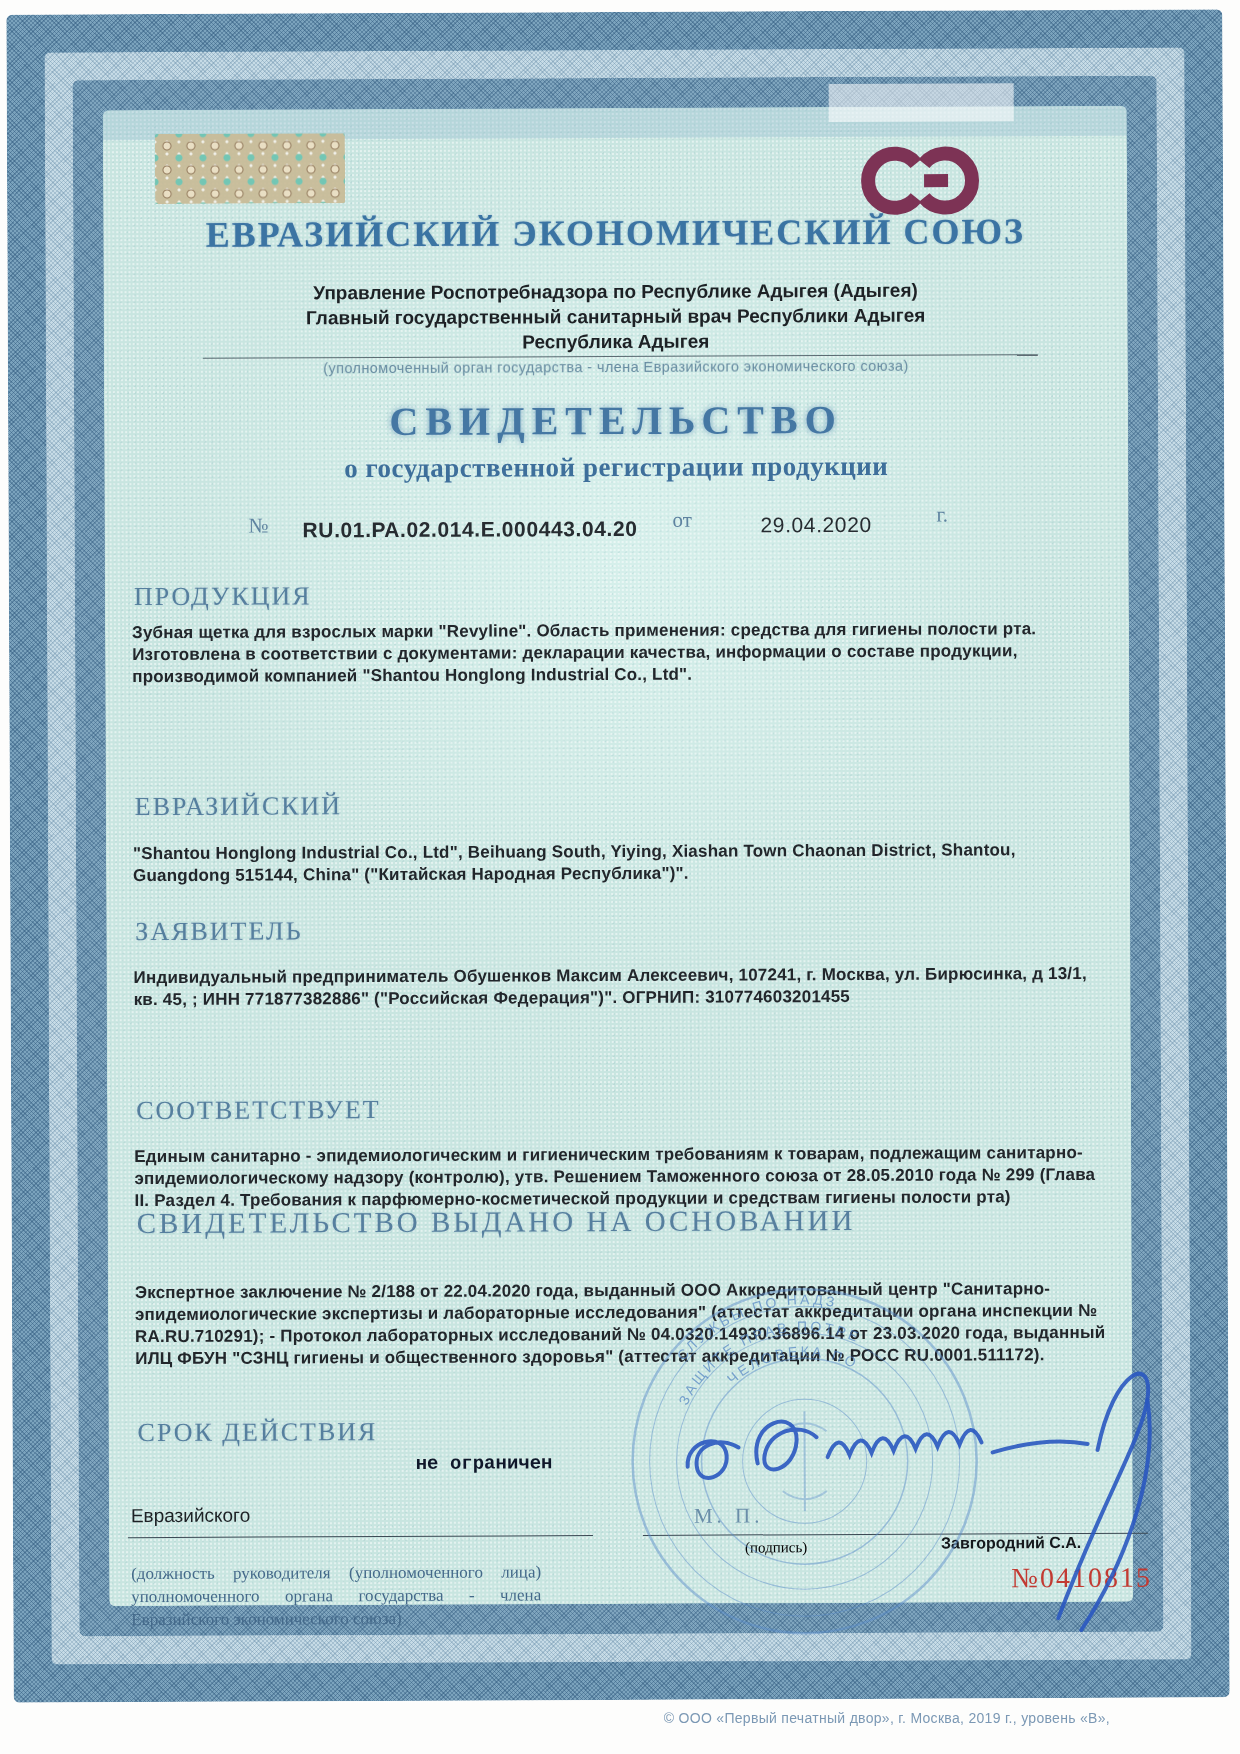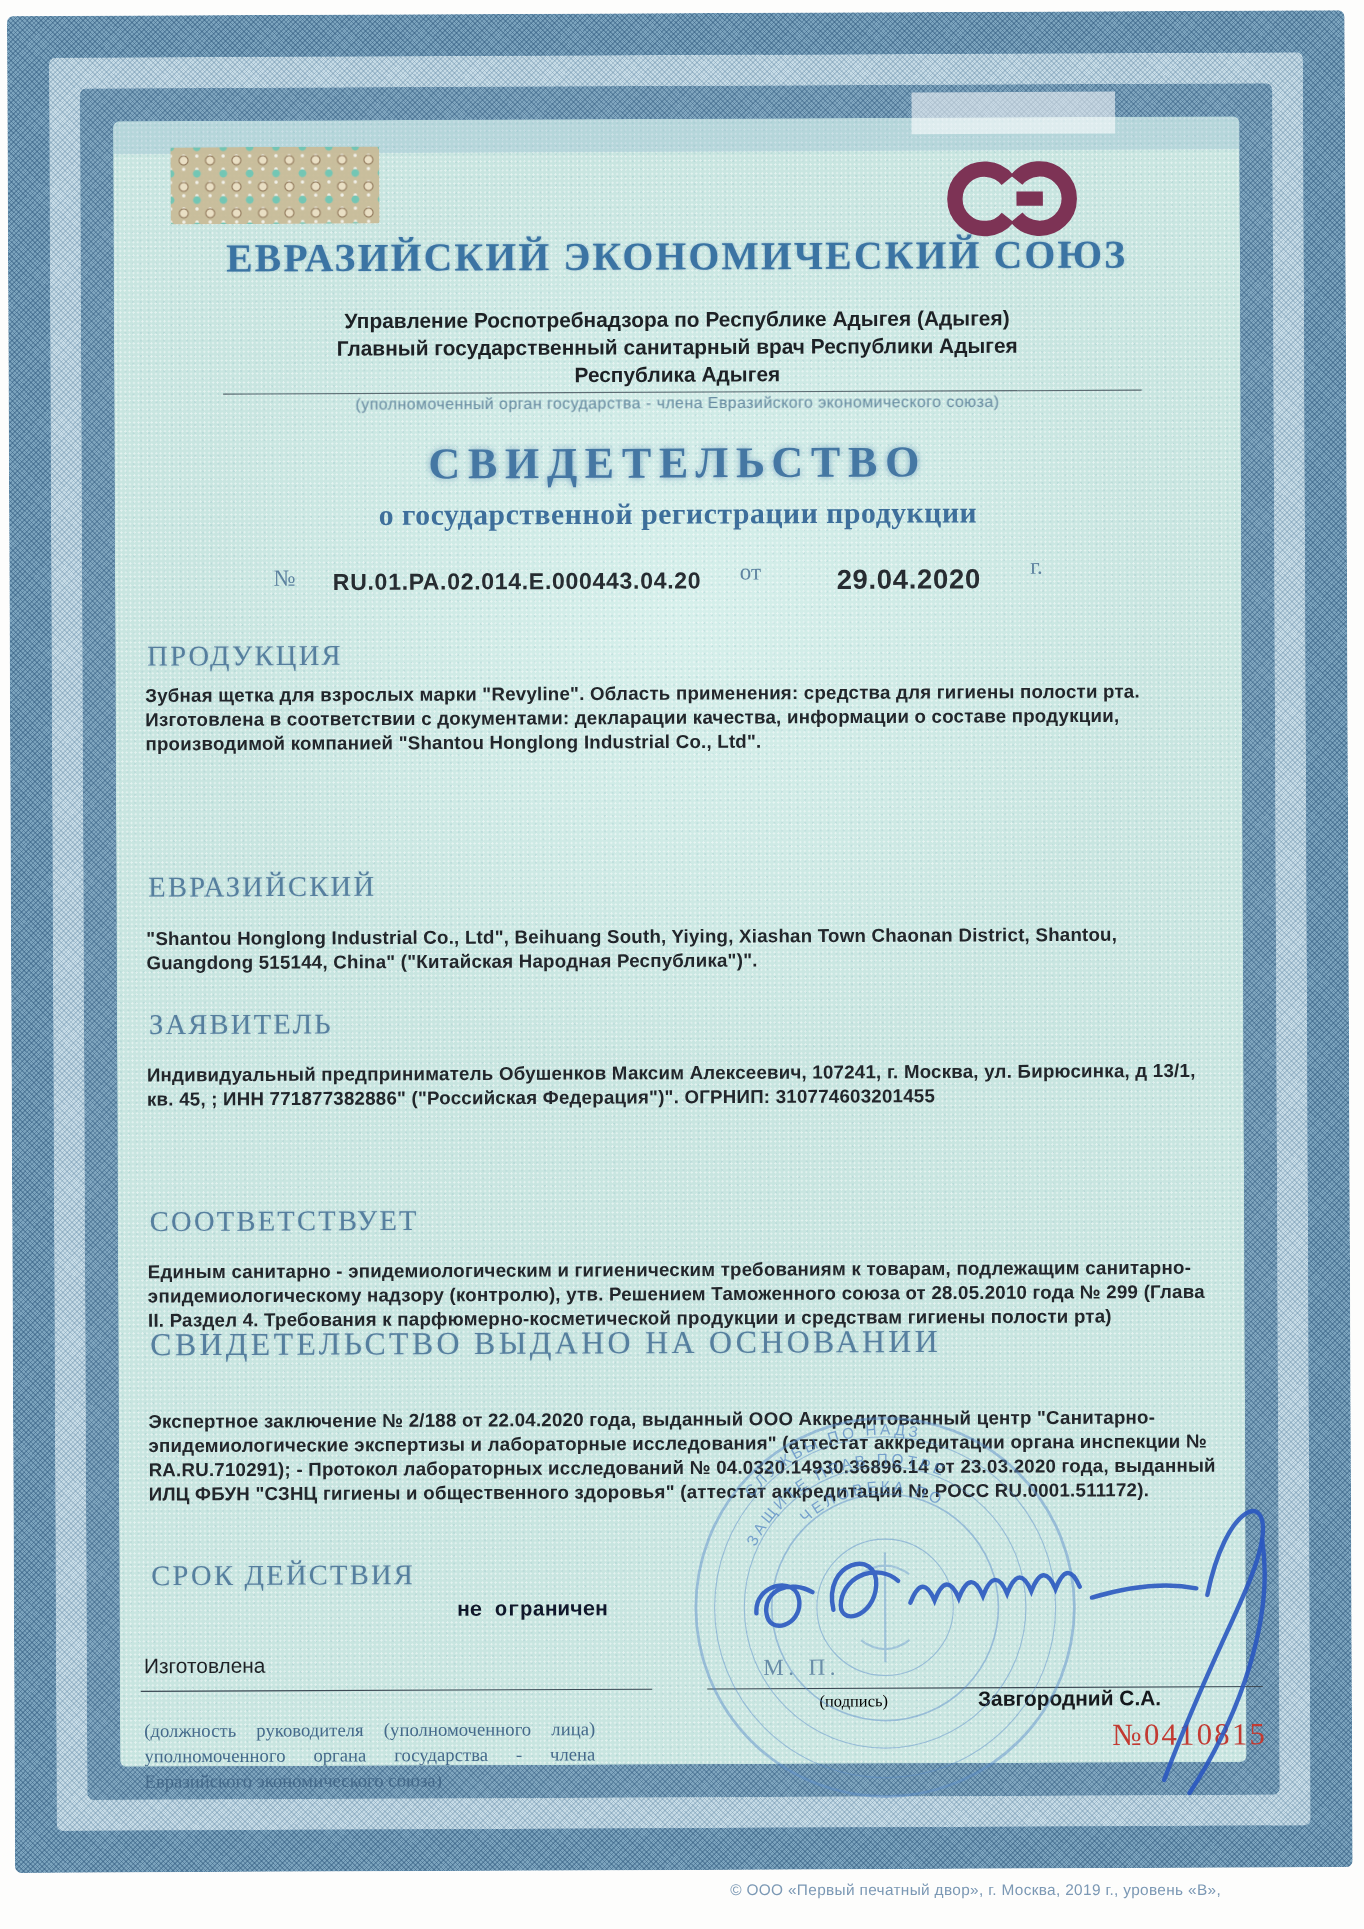--- a/index.html
+++ b/index.html
@@ -47,21 +47,21 @@
 
   .cert-title{top:385px;font-family:"Liberation Serif",serif;font-weight:bold;font-size:40px;
      letter-spacing:7px;color:#4577a3;text-shadow:0 0 6px rgba(90,140,180,.75);}
   .cert-subtitle{top:440px;font-family:"Liberation Serif",serif;font-weight:bold;font-size:27px;
      letter-spacing:.5px;color:#3e6f9b;}
 
   .form-label{font-family:"Liberation Serif",serif;color:#5e83a0;font-size:21px;}
   .no-label{left:240px;top:500px;}
   .cert-number{left:294px;top:505px;font-size:21px;font-weight:bold;color:#272c31;letter-spacing:.6px;}
   .ot-label{left:664px;top:496px;}
-  .cert-date{left:752px;top:502px;font-size:25px;font-weight:bold;color:#272c31;letter-spacing:.6px;}
+  .cert-date{left:752px;top:502px;font-size:21px;font-weight:normal;color:#272c31;letter-spacing:.6px;}
   .g-label{left:928px;top:492px;}
 
   .sec-h{font-family:"Liberation Serif",serif;font-size:26px;color:#567f9e;letter-spacing:2px;
      text-shadow:0 0 2px rgba(110,150,180,.35);}
   .sec-b{font-size:17px;font-weight:bold;color:#22262b;line-height:22px;letter-spacing:.2px;width:960px;}
   .h-product{left:125px;top:568px;}   .b-product{left:123px;top:608px;}
   .h-manu{left:125px;top:778px;}      .b-manu{left:123px;top:829px;}
   .h-appl{left:125px;top:903px;}      .b-appl{left:123px;top:953px;}
   .h-comp{left:125px;top:1082px;}     .b-comp{left:123px;top:1132px;width:972px;}
   .h-issued{left:125px;top:1193px;font-size:29px;letter-spacing:3px;}
@@ -69,21 +69,21 @@
   .h-valid{left:125px;top:1404px;}
   .valid-value{left:403px;top:1440px;font-size:19px;font-weight:bold;color:#0f172a;font-family:Liberation Mono, monospace;}
 
   .role-label{left:118px;top:1491px;font-size:19px;color:#1d2125;}
   .sig-line{height:1px;background:#3d4a55;top:1523px;}
   .line-a{left:115px;width:465px;}
   .line-b{left:630px;width:505px;}
   .mp-label{left:633px;top:1492px;font-family:"Liberation Serif",serif;font-size:21px;
      color:#50779a;letter-spacing:4px;opacity:.8;margin-left:48px;}
   .sig-caption{left:732px;top:1528px;font-family:"Liberation Serif",serif;font-size:15px;color:#000000;}
-  .signer-name{left:876px;top:1524px;font-size:19px;font-weight:bold;color:#15181c;}
+  .signer-name{left:928px;top:1524px;font-size:16px;font-weight:bold;color:#15181c;}
   .role-caption{left:118px;top:1548px;width:410px;font-family:"Liberation Serif",serif;
      font-size:17px;color:#44698a;line-height:23px;text-align:justify;}
   .serial{left:998px;top:1552px;font-family:"Liberation Serif",serif;font-size:28px;
      color:#c23a32;letter-spacing:2px;}
 
   .stamp{left:602px;top:1260px;opacity:.95;}
   .signature{left:590px;top:1340px;}
   .footer{position:absolute;top:1710px;right:130px;font-size:14px;color:#7b98b4;letter-spacing:.3px;}
 </style>
 </head>
@@ -134,21 +134,21 @@
 
     <div class="abs sec-h h-comp">СООТВЕТСТВУЕТ</div>
     <div class="abs sec-b b-comp">Единым санитарно - эпидемиологическим и гигиеническим требованиям к товарам, подлежащим санитарно-эпидемиологическому надзору (контролю), утв. Решением Таможенного союза от 28.05.2010 года № 299 (Глава II. Раздел 4. Требования к парфюмерно-косметической продукции и средствам гигиены полости рта)</div>
 
     <div class="abs sec-h h-issued">СВИДЕТЕЛЬСТВО ВЫДАНО НА ОСНОВАНИИ</div>
     <div class="abs sec-b b-issued">Экспертное заключение № 2/188 от 22.04.2020 года, выданный ООО Аккредитованный центр "Санитарно-эпидемиологические экспертизы и лабораторные исследования" (аттестат аккредитации органа инспекции № RA.RU.710291); - Протокол лабораторных исследований № 04.0320.14930.36896.14 от 23.03.2020 года, выданный ИЛЦ ФБУН "СЗНЦ гигиены и общественного здоровья" (аттестат аккредитации № РОСС RU.0001.511172).</div>
 
     <div class="abs sec-h h-valid">СРОК ДЕЙСТВИЯ</div>
     <div class="abs valid-value">не ограничен</div>
 
-    <div class="abs role-label">Изготовлена</div>
+    <div class="abs role-label">Евразийского</div>
     <div class="abs sig-line line-a"></div>
     <div class="abs mp-label">М. П.</div>
     <div class="abs sig-line line-b"></div>
     <div class="abs sig-caption">(подпись)</div>
     <div class="abs signer-name">Завгородний С.А.</div>
     <div class="abs role-caption">(должность руководителя (уполномоченного лица) уполномоченного органа государства - члена Евразийского экономического союза)</div>
 
     <div class="abs serial">№0410815</div>
 
     <svg class="abs stamp" width="380" height="380" viewBox="0 0 380 380">

